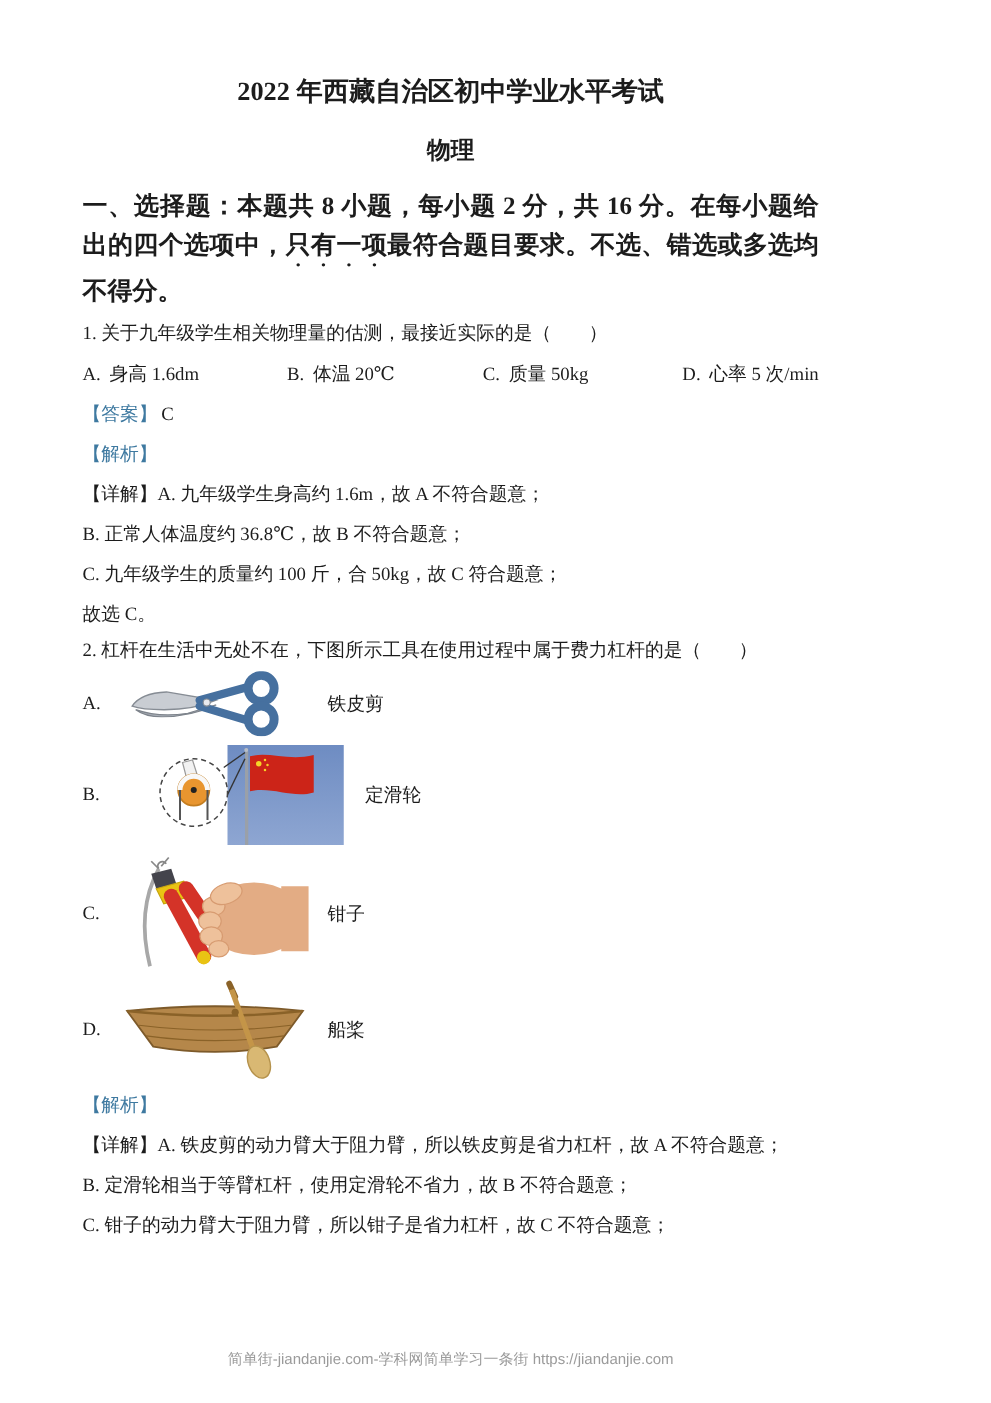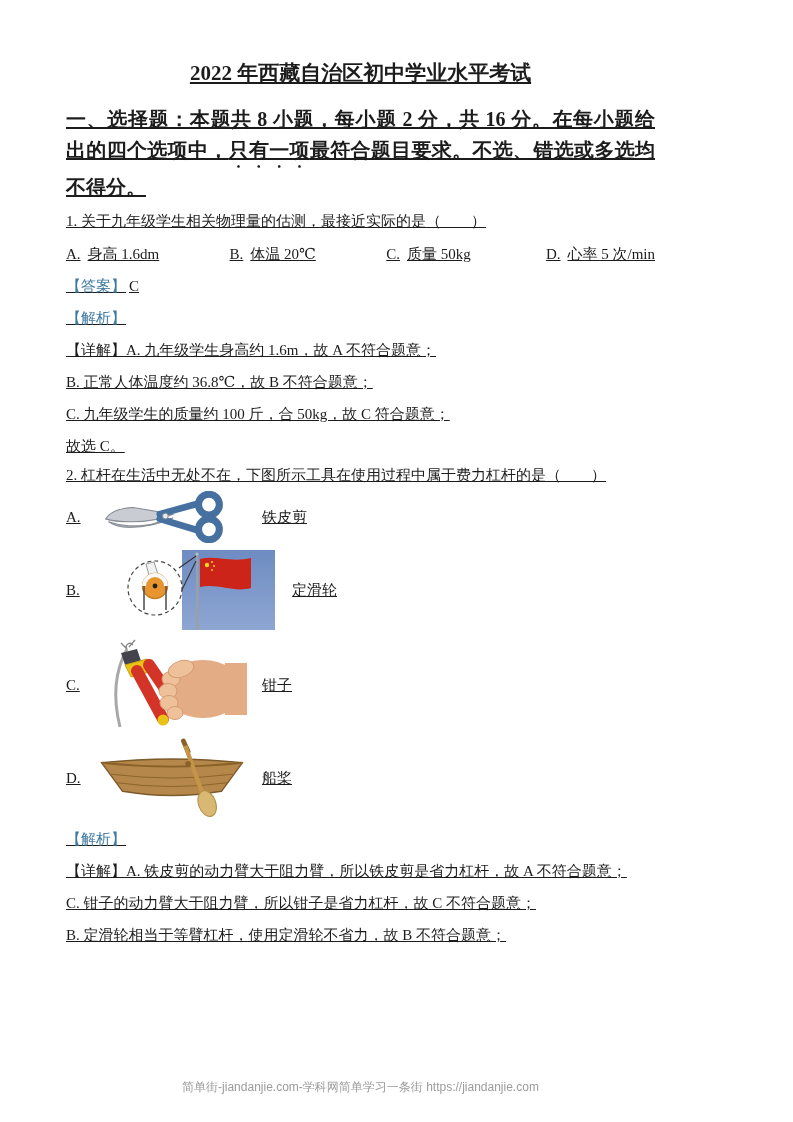--- a/index.html
+++ b/index.html
@@ -3,21 +3,20 @@
 <meta charset="utf-8">
 <style>
   html,body{margin:0;padding:0;background:#ffffff;}
   .page{
     position:relative;
     width:721px;height:1122px;
     background:#fff;
     overflow:hidden;
     font-family:"Liberation Serif","DejaVu Serif",serif;
     color:var(--text,#1c1c1c);
-    text-decoration:underline;
   }
   .content{padding:0 66px;}
   .doc-title{
     margin:58px 0 0;
     font-size:21px;line-height:30px;
     font-weight:bold;text-align:center;
   }
   .doc-subject{
     margin:20px 0 0;
     font-size:19px;line-height:26px;
@@ -57,20 +56,21 @@
   }
   svg{display:block;}
 </style>
 </head>
 <body>
 
 <div class="page">
   <div class="content">
 
     <h1 class="doc-title">2022 年西藏自治区初中学业水平考试</h1>
+    <h2 class="doc-subject">物理</h2>
 
     <p class="section-header"><span>一、选择题：本题共 8 小题，每小题 2 分，共 16 分。在每小题给出的四个选项中，</span><span class="emph">只有一项</span><span>最符合题目要求。不选、错选或多选均不得分。</span></p>
 
     <p class="line stem">1. 关于九年级学生相关物理量的估测，最接近实际的是（　　）</p>
 
     <div class="q1-options">
       <div class="opt"><span class="opt-label">A.</span><span>身高 1.6dm</span></div>
       <div class="opt"><span class="opt-label">B.</span><span>体温 20℃</span></div>
       <div class="opt"><span class="opt-label">C.</span><span>质量 50kg</span></div>
       <div class="opt"><span class="opt-label">D.</span><span>心率 5 次/min</span></div>
@@ -169,19 +169,19 @@
           <path d="M94,8 L112,58" stroke="#c49548" stroke-width="4.5"></path>
           <ellipse cx="117" cy="69" rx="9" ry="14" fill="#d9b873" stroke="#b5924c" stroke-width="1.2" transform="rotate(-20 117 69)"></ellipse>
           <circle cx="97" cy="27" r="3" fill="#8a6228"></circle>
         </svg>
       </span>
       <span class="fig-caption">船桨</span>
     </div>
 
     <p class="line tag">【解析】</p>
     <p class="line">【详解】A. 铁皮剪的动力臂大于阻力臂，所以铁皮剪是省力杠杆，故 A 不符合题意；</p>
+    <p class="line">B. 定滑轮相当于等臂杠杆，使用定滑轮不省力，故 B 不符合题意；</p>
     <p class="line">C. 钳子的动力臂大于阻力臂，所以钳子是省力杠杆，故 C 不符合题意；</p>
-    <p class="line">B. 定滑轮相当于等臂杠杆，使用定滑轮不省力，故 B 不符合题意；</p>
 
   </div>
 
   <div class="footer">简单街-jiandanjie.com-学科网简单学习一条街 https://jiandanjie.com</div>
 </div>
 
 </body></html>

